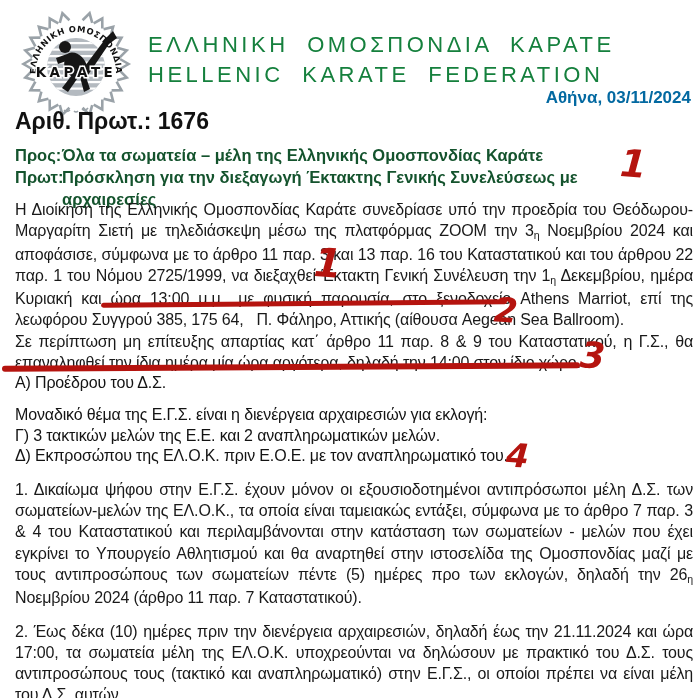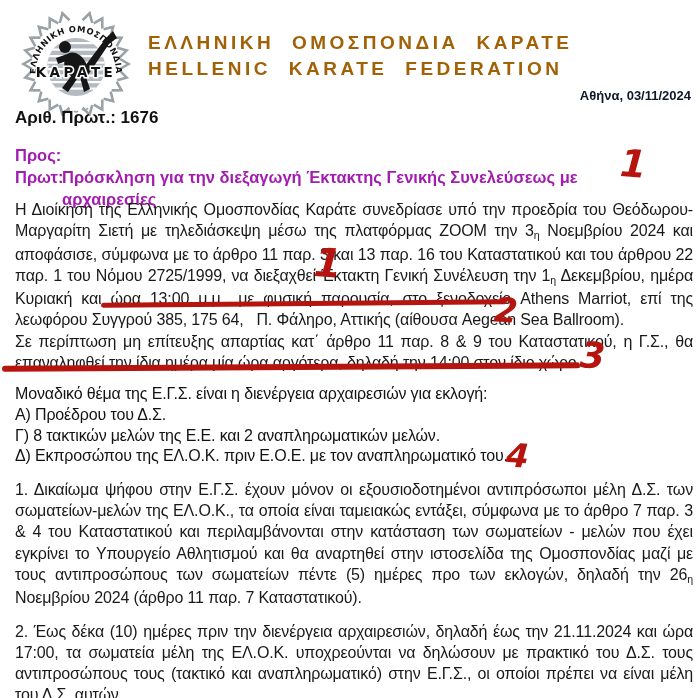--- a/index.html
+++ b/index.html
@@ -4,26 +4,26 @@
 <style>
   html,body{margin:0;padding:0;background:#e8e8e8;}
   .page{
     position:relative;width:700px;height:698px;background:#ffffff;
     font-family:"Liberation Sans", sans-serif;color:#1b1b1b;overflow:hidden;
     margin:0 auto;
   }
   
   .logo{position:absolute;left:12px;top:4px;width:128px;height:112px;}
   .org-block{position:absolute;left:148px;top:32px;}
-  .org-line{font-weight:bold;font-size:19px;letter-spacing:3.5px;word-spacing:9px;white-space:nowrap;color:#a16207;}
+  .org-line{font-weight:normal;font-size:22px;letter-spacing:3.5px;word-spacing:9px;white-space:nowrap;color:#15803d;}
   .org-line.en{margin-top:4px;}
-  .date-line{position:absolute;top:88px;right:9px;font-weight:bold;font-size:13px;color:#0f172a;}
-  .protocol-line{position:absolute;top:108px;left:15px;font-weight:bold;font-size:17px;color:#111;}
+  .date-line{position:absolute;top:88px;right:9px;font-weight:bold;font-size:17px;color:#0369a1;}
+  .protocol-line{position:absolute;top:108px;left:15px;font-weight:bold;font-size:23px;color:#111;}
   
-  .meta{position:absolute;left:15px;top:144px;width:645px;font-weight:bold;font-size:16.5px;line-height:22px;color:#a21caf;}
+  .meta{position:absolute;left:15px;top:144px;width:645px;font-weight:bold;font-size:16.5px;line-height:22px;color:#14532d;}
   .meta-row{display:flex;}
   .meta-label{width:47px;flex:none;}
   
   .doc-body{position:absolute;left:15px;top:199px;width:678px;font-size:16px;line-height:21.3px;letter-spacing:-0.15px;color:#191919;}
   .para{margin:0;text-align:justify;}
   .para.list{text-align:left;font-weight:bold;line-height:20.6px;color:#131313;}
   .b{font-weight:normal;}
   sub{font-size:0.66em;vertical-align:baseline;position:relative;top:0.28em;}
   
   .ann{position:absolute;color:#b5140f;font-weight:bold;font-style:italic;
@@ -113,33 +113,34 @@
     <div class="org-line gr">ΕΛΛΗΝΙΚΗ ΟΜΟΣΠΟΝΔΙΑ ΚΑΡΑΤΕ</div>
     <div class="org-line en">HELLENIC KARATE FEDERATION</div>
   </div>
 
   <div class="date-line">Αθήνα, 03/11/2024</div>
   <div class="protocol-line">Αριθ. Πρωτ.: 1676</div>
 
   <div class="meta">
     <div class="meta-row">
       <span class="meta-label">Προς:</span>
+      <span class="meta-value">Όλα τα σωματεία – μέλη της Ελληνικής Ομοσπονδίας Καράτε</span>
     </div>
     <div class="meta-row">
       <span class="meta-label">Πρωτ:</span>
       <span class="meta-value">Πρόσκληση για την διεξαγωγή Έκτακτης Γενικής Συνελεύσεως με αρχαιρεσίες</span>
     </div>
   </div>
 
   <div class="doc-body">
       <p class="para justify"><span>Η Διοίκηση της Ελληνικής Ομοσπονδίας Καράτε συνεδρίασε υπό την προεδρία του Θεόδωρου-Μαργαρίτη Σιετή με τηλεδιάσκεψη μέσω της πλατφόρμας ZOOM την 3</span><sub>η</sub><span> Νοεμβρίου 2024 και </span><span class="b">αποφάσισε</span><span>, σύμφωνα με το άρθρο 11 παρ. 3 και 13 παρ. 16 του Καταστατικού και του άρθρου 22 παρ. 1 του Νόμου 2725/1999, να διεξαχθεί Έκτακτη Γενική Συνέλευση την </span><span class="b">1</span><sub class="b">η</sub><span class="b"> Δεκεμβρίου</span><span>, ημέρα </span><span class="b">Κυριακή</span><span> και ώρα </span><span class="b">13:00</span><span> μ.μ., με φυσική παρουσία, στο ξενοδοχείο </span><span class="b">Athens Marriot</span><span>, επί της λεωφόρου Συγγρού 385, 175 64,&nbsp;&nbsp; Π. Φάληρο, Αττικής (αίθουσα Aegean Sea Ballroom).</span></p>
       <p class="para justify"><span>Σε περίπτωση μη επίτευξης απαρτίας κατ΄ άρθρο 11 παρ. 8 &amp; 9 του Καταστατικού, η Γ.Σ., θα επαναληφθεί την ίδια ημέρα μία ώρα αργότερα, δηλαδή την </span><span class="b">14:00</span><span> στον ίδιο χώρο.</span></p>
+      <p class="para list"><span class="b">Α) Προέδρου του Δ.Σ.</span></p>
       <p class="para list" style="margin-top: 11px;"><span class="b">Μοναδικό θέμα της Ε.Γ.Σ. είναι η διενέργεια αρχαιρεσιών για εκλογή:</span></p>
-      <p class="para list"><span class="b">Α) Προέδρου του Δ.Σ.</span></p>
-      <p class="para list"><span class="b">Γ) 8 τακτικών μελών της Ε.Ε. και 2 αναπληρωματικών μελών.</span></p>
+      <p class="para list"><span class="b">Γ) 3 τακτικών μελών της Ε.Ε. και 2 αναπληρωματικών μελών.</span></p>
       <p class="para list"><span class="b">Δ) Εκπροσώπου της ΕΛ.Ο.Κ. πριν Ε.Ο.Ε. με τον αναπληρωματικό του.</span></p>
       <p class="para justify" style="margin-top: 12px;"><span class="b">1.</span><span> Δικαίωμα ψήφου στην Ε.Γ.Σ. έχουν μόνον οι εξουσιοδοτημένοι αντιπρόσωποι μέλη Δ.Σ. των σωματείων-μελών της ΕΛ.Ο.Κ., τα οποία είναι ταμειακώς εντάξει, σύμφωνα με το άρθρο 7 παρ. 3 &amp; 4 του Καταστατικού και περιλαμβάνονται στην κατάσταση των σωματείων - μελών που έχει εγκρίνει το Υπουργείο Αθλητισμού και θα αναρτηθεί στην ιστοσελίδα της Ομοσπονδίας μαζί με τους αντιπροσώπους των σωματείων πέντε (5) ημέρες προ των εκλογών, δηλαδή την 26</span><sub>η</sub><span> Νοεμβρίου 2024 (άρθρο 11 παρ. 7 Καταστατικού).</span></p>
       <p class="para justify" style="margin-top: 12px;"><span class="b">2.</span><span> Έως δέκα (10) ημέρες πριν την διενέργεια αρχαιρεσιών, δηλαδή έως την 21.11.2024 και ώρα 17:00, τα σωματεία μέλη της ΕΛ.Ο.Κ. υποχρεούνται να δηλώσουν με πρακτικό του Δ.Σ. τους αντιπροσώπους τους (τακτικό και αναπληρωματικό) στην Ε.Γ.Σ., οι οποίοι πρέπει να είναι μέλη του Δ.Σ. αυτών.</span></p>
     </div>
 
   <div class="ann m1a">1</div>
   <div class="ann m1b">1</div>
   <div class="ann m2">2</div>
   <div class="ann m3">3</div>
   <div class="ann m4">4</div>

